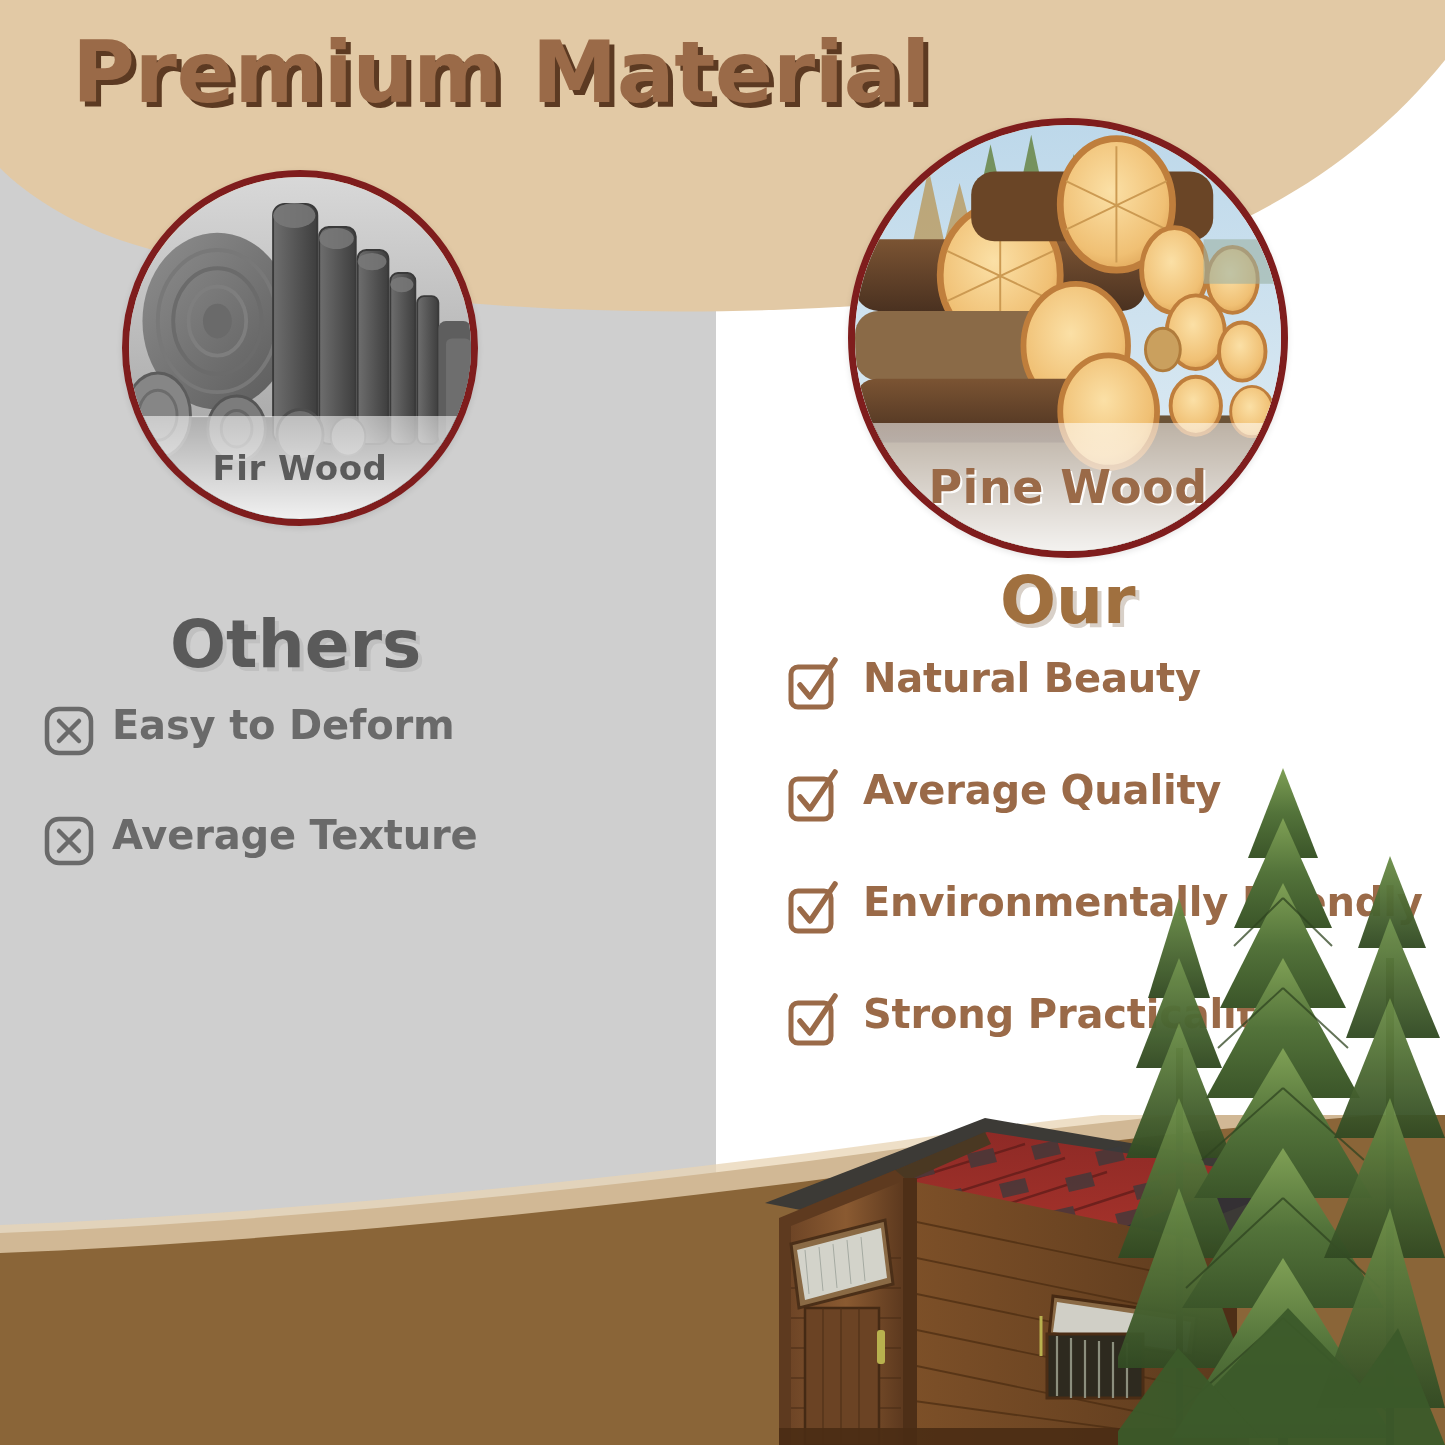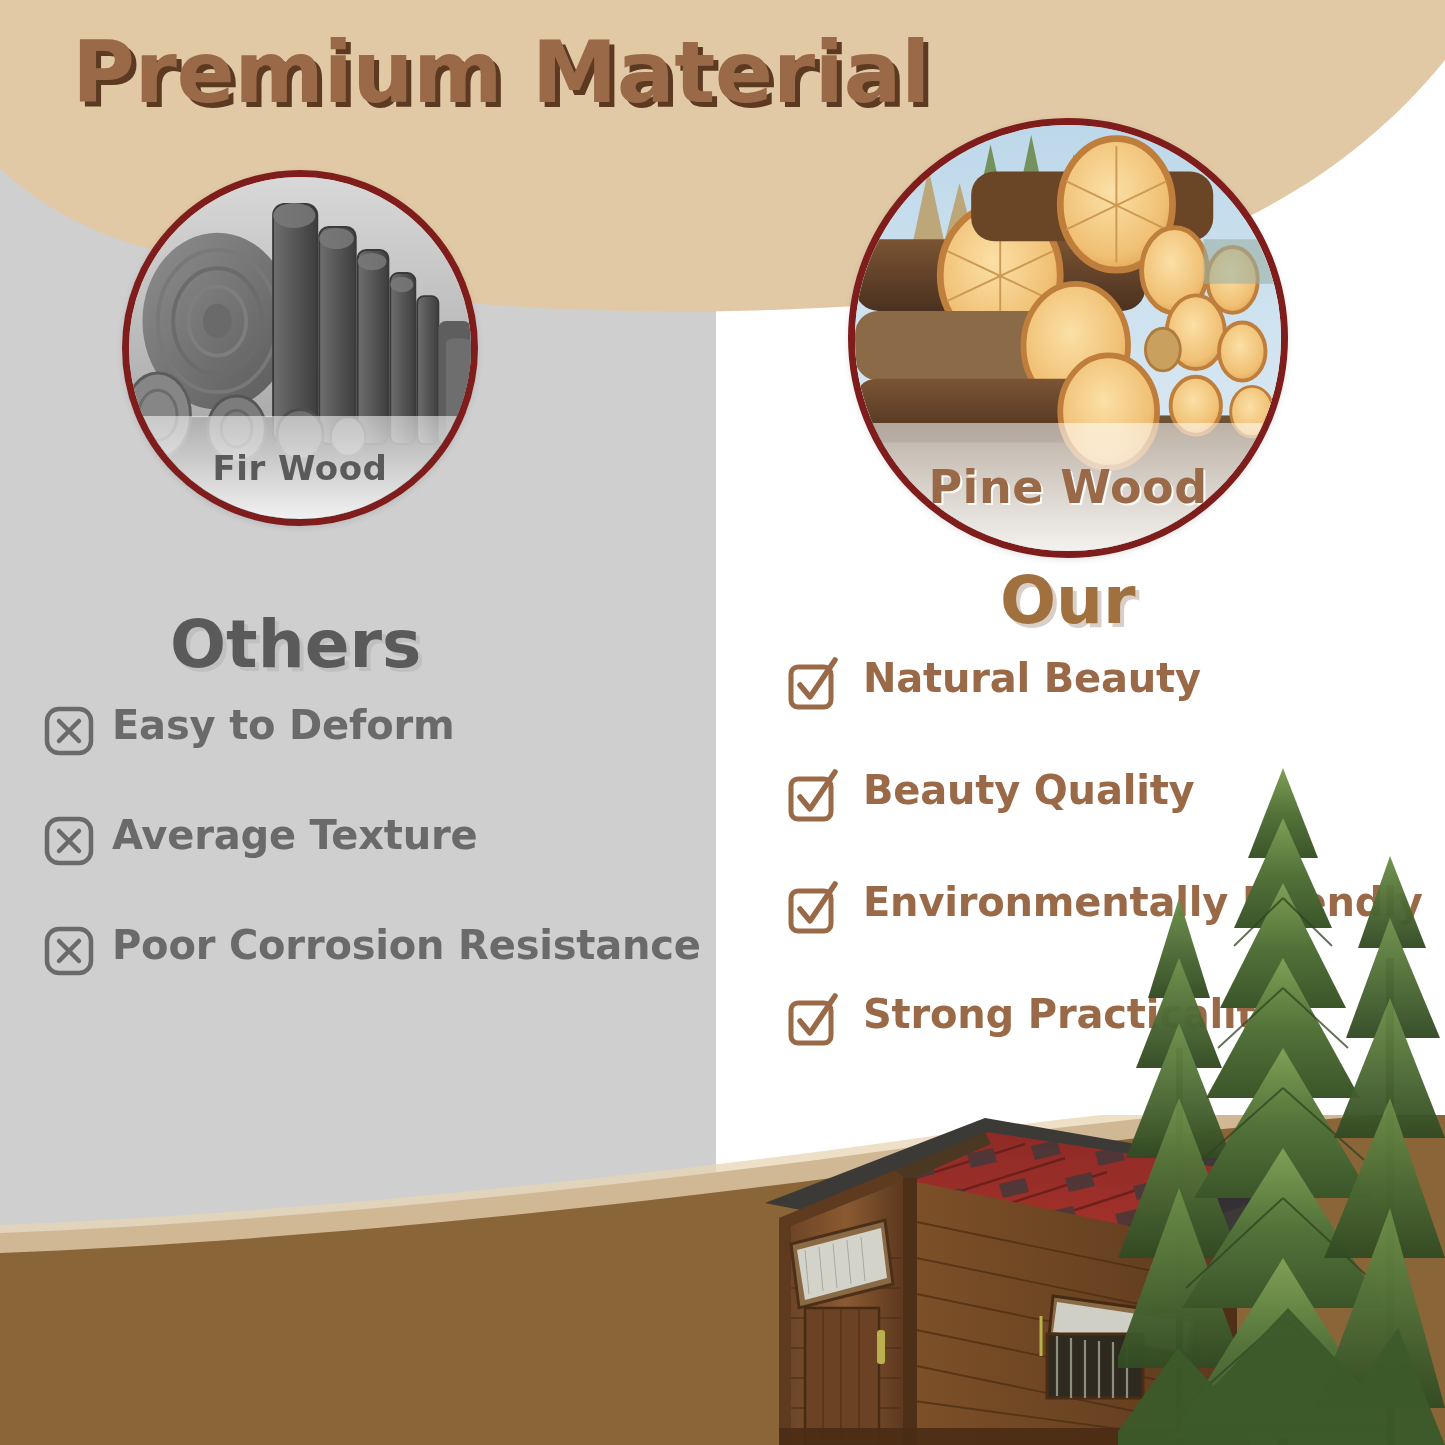--- a/index.html
+++ b/index.html
@@ -330,29 +330,20 @@
     <div class="list-item">
       <span class="box-icon">
         <svg width="50" height="50" viewBox="0 0 50 50">
           <rect x="3" y="3" width="44" height="44" rx="12" ry="12" fill="none" stroke="#6a6a6a" stroke-width="4.5"></rect>
           <path d="M15,15 L35,35 M35,15 L15,35" stroke="#6a6a6a" stroke-width="4.5" stroke-linecap="round"></path>
         </svg>
       </span>
       <span class="item-label">Average Texture</span>
     </div>
 
-    <div class="list-item">
-      <span class="box-icon">
-        <svg width="50" height="50" viewBox="0 0 50 50">
-          <rect x="3" y="3" width="44" height="44" rx="12" ry="12" fill="none" stroke="#6a6a6a" stroke-width="4.5"></rect>
-          <path d="M15,15 L35,35 M35,15 L15,35" stroke="#6a6a6a" stroke-width="4.5" stroke-linecap="round"></path>
-        </svg>
-      </span>
-      <span class="item-label">Poor Corrosion Resistance</span>
-    </div>
 
 
   </div>
 
   <div class="list list-right">
 
     <div class="list-item">
       <span class="box-icon">
         <svg width="50" height="50" viewBox="0 0 50 50">
           <rect x="3" y="8" width="40" height="40" rx="7" ry="7" fill="none" stroke="#9a6a48" stroke-width="5"></rect>
@@ -362,21 +353,21 @@
       <span class="item-label">Natural Beauty</span>
     </div>
 
     <div class="list-item">
       <span class="box-icon">
         <svg width="50" height="50" viewBox="0 0 50 50">
           <rect x="3" y="8" width="40" height="40" rx="7" ry="7" fill="none" stroke="#9a6a48" stroke-width="5"></rect>
           <path d="M12,26 L22,38 L47,1" fill="none" stroke="#9a6a48" stroke-width="5.5" stroke-linecap="round" stroke-linejoin="round"></path>
         </svg>
       </span>
-      <span class="item-label">Beauty Quality</span>
+      <span class="item-label">Average Quality</span>
     </div>
 
     <div class="list-item">
       <span class="box-icon">
         <svg width="50" height="50" viewBox="0 0 50 50">
           <rect x="3" y="8" width="40" height="40" rx="7" ry="7" fill="none" stroke="#9a6a48" stroke-width="5"></rect>
           <path d="M12,26 L22,38 L47,1" fill="none" stroke="#9a6a48" stroke-width="5.5" stroke-linecap="round" stroke-linejoin="round"></path>
         </svg>
       </span>
       <span class="item-label">Environmentally Friendly</span>

